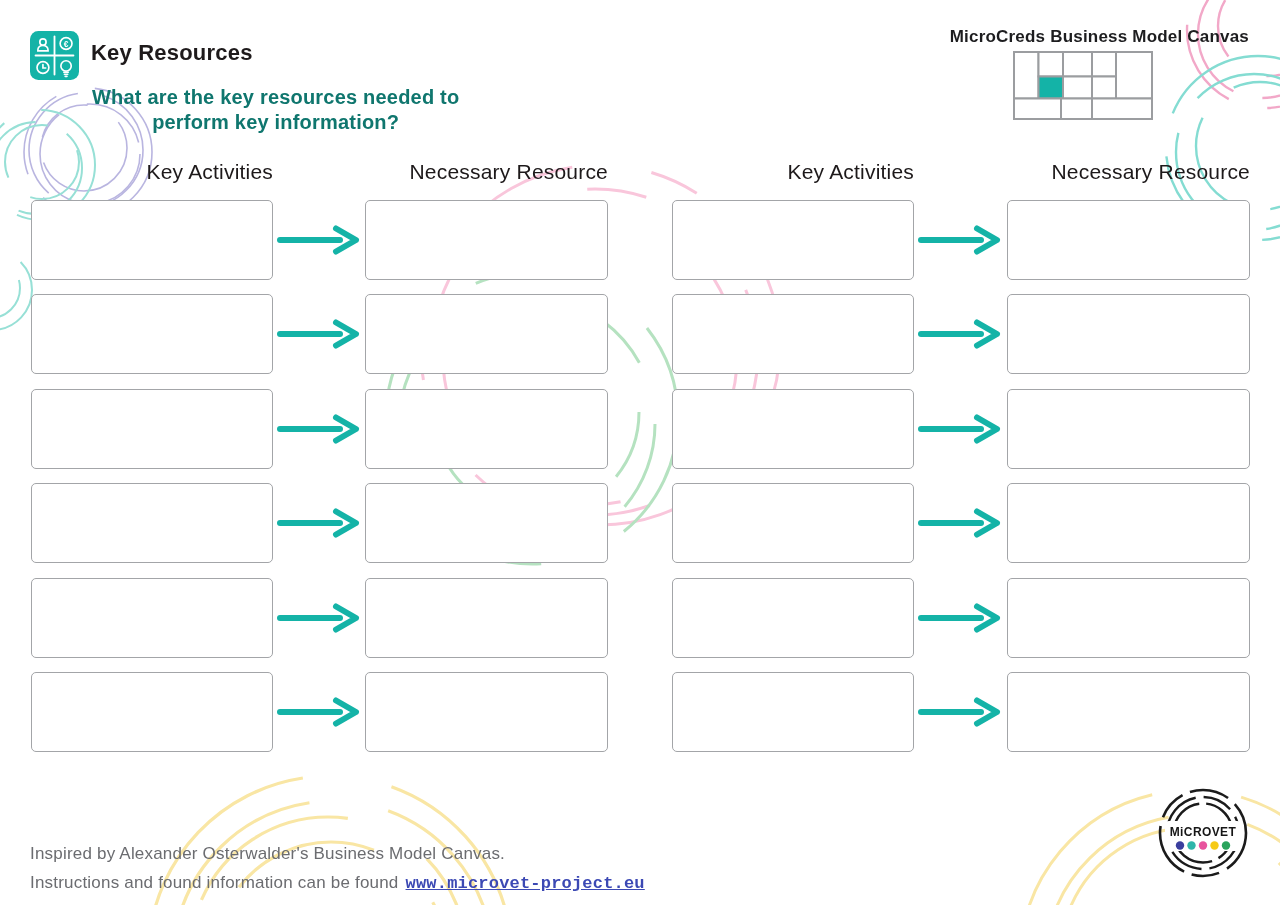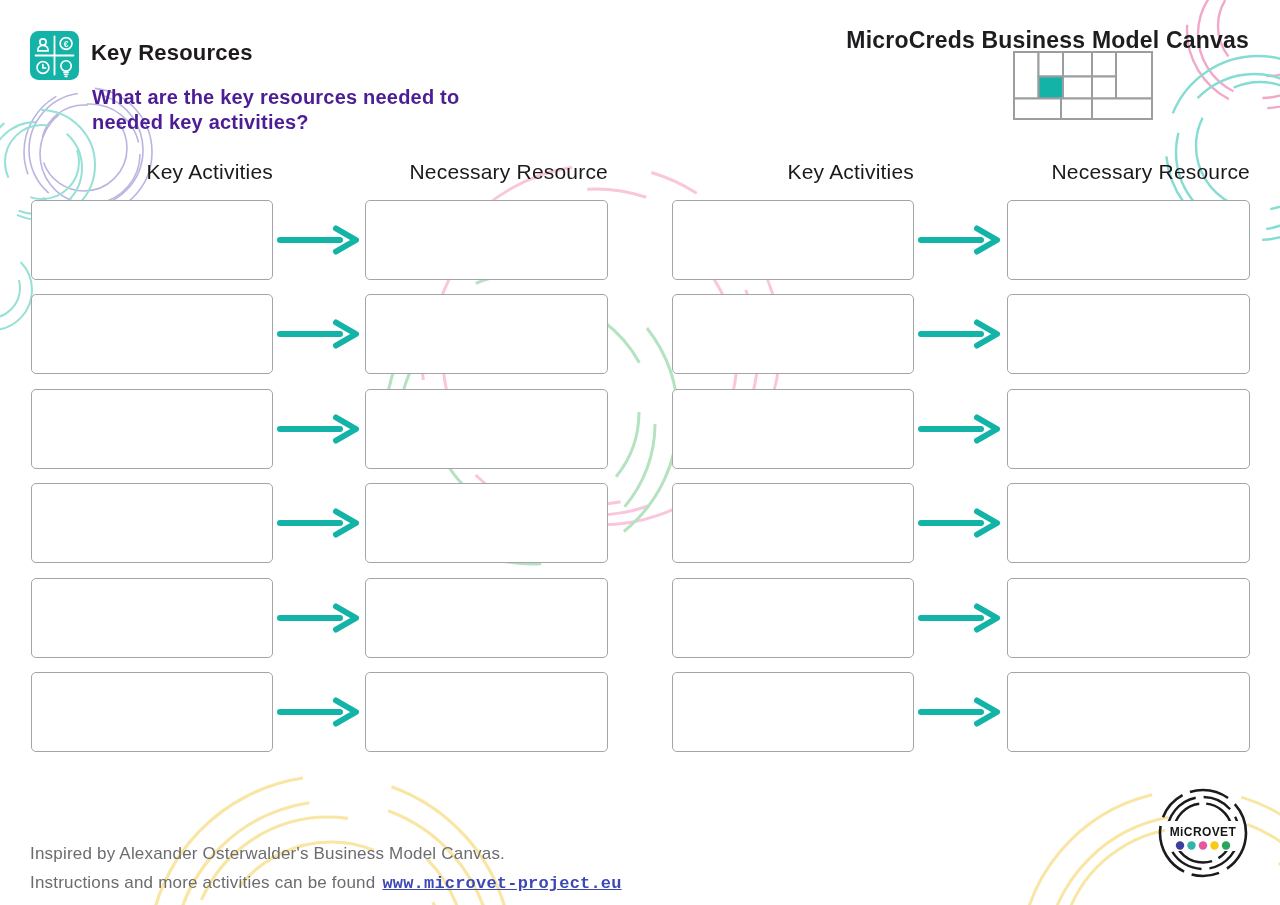--- a/index.html
+++ b/index.html
@@ -19,26 +19,26 @@
   .deco circle{fill:none;}
 
   
   .hdr-icon{position:absolute;left:30px;top:31px;width:49px;height:49px;}
   .page-title{
     position:absolute;left:91px;top:40px;font-size:22px;font-weight:700;
     color:var(--ink);letter-spacing:.2px;
   }
   .page-subtitle{
     position:absolute;left:92px;top:85px;font-size:20px;font-weight:600;
-    color:#4c1d95;line-height:25px;letter-spacing:.2px;
+    color:#0f766e;line-height:25px;letter-spacing:.2px;text-align:center;
   }
 
   
   .map-label{
-    position:absolute;right:31px;top:27px;font-size:23px;font-weight:700;
+    position:absolute;right:31px;top:27px;font-size:17px;font-weight:700;
     color:#1d1d1f;letter-spacing:.2px;
   }
   .minimap{position:absolute;left:1013px;top:51px;width:140px;height:69px;}
   .minimap rect{fill:#fff;stroke:var(--grid-line);stroke-width:2px;}
   .minimap rect.mm-hl{fill:var(--accent);}
 
   
   .col-header{
     position:absolute;top:160px;height:28px;font-size:21px;font-weight:400;
     color:#1d191a;text-align:right;letter-spacing:.2px;
@@ -162,21 +162,21 @@
     <circle cx="39" cy="37.8" r="5.6"></circle>
     <line x1="36.6" y1="44.6" x2="41.4" y2="44.6"></line>
     <line x1="37.2" y1="46.8" x2="40.8" y2="46.8"></line>
     <line x1="38" y1="49" x2="40" y2="49"></line>
   </g>
 </svg>
 
 <div class="page-title">Key Resources</div>
 <div class="page-subtitle">
   <div>What are the key resources needed to</div>
-  <div>needed key activities?</div>
+  <div>perform key information?</div>
 </div>
 
 <div class="map-label">MicroCreds Business Model Canvas</div>
 
 <svg class="minimap" viewBox="0 0 140 69">
   <rect x="1" y="1" width="24.5" height="46.5"></rect>
   <rect x="25.5" y="1" width="24.5" height="24.5"></rect>
   <rect class="mm-hl" x="25.5" y="25.5" width="24.5" height="22"></rect>
   <rect x="50" y="1" width="29" height="24.5"></rect>
   <rect x="50" y="25.5" width="29" height="22"></rect>
@@ -280,21 +280,21 @@
     <svg class="arrow arrow-2" viewBox="0 0 88 32">
       <line x1="4" y1="16" x2="64" y2="16" stroke="currentColor" stroke-width="6" stroke-linecap="round"></line>
       <path d="M60 4.5 L80 16 L60 27.5" stroke="currentColor" stroke-width="6" fill="none" stroke-linecap="round" stroke-linejoin="round"></path>
     </svg>
     <div class="box col-d"></div>
   </div>
 </div>
 
 <div class="footer">
   <div>Inspired by Alexander Osterwalder's Business Model Canvas.</div>
-  <div><span>Instructions and more activities can be found</span><a href="#">www.microvet-project.eu</a></div>
+  <div><span>Instructions and found information can be found</span><a href="#">www.microvet-project.eu</a></div>
 </div>
 
 <svg class="logo" viewBox="0 0 94 94">
   <g stroke="#1b1b1b" fill="none">
     <circle cx="47" cy="47" r="43" stroke-width="2.6" stroke-dasharray="42 9 28 8 55 9 30 8 40 9"></circle>
     <circle cx="47" cy="47" r="36" stroke-width="2.4" stroke-dasharray="50 8 35 9 60 8 30 9"></circle>
     <circle cx="47" cy="47" r="29.5" stroke-width="2.4" stroke-dasharray="30 7 50 8 40 7 35 8"></circle>
   </g>
   <rect x="9" y="35" width="76" height="30" rx="4" fill="#fff"></rect>
   <text x="47" y="50" text-anchor="middle">MiCROVET</text>

